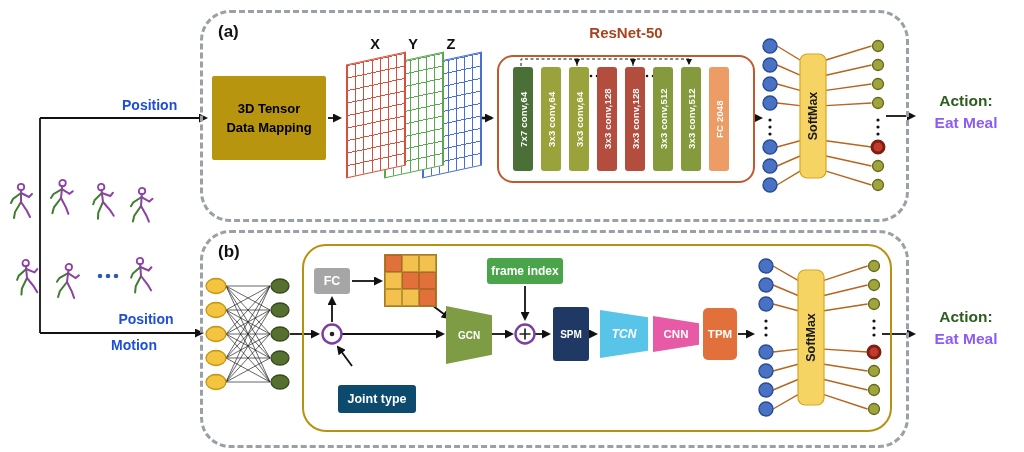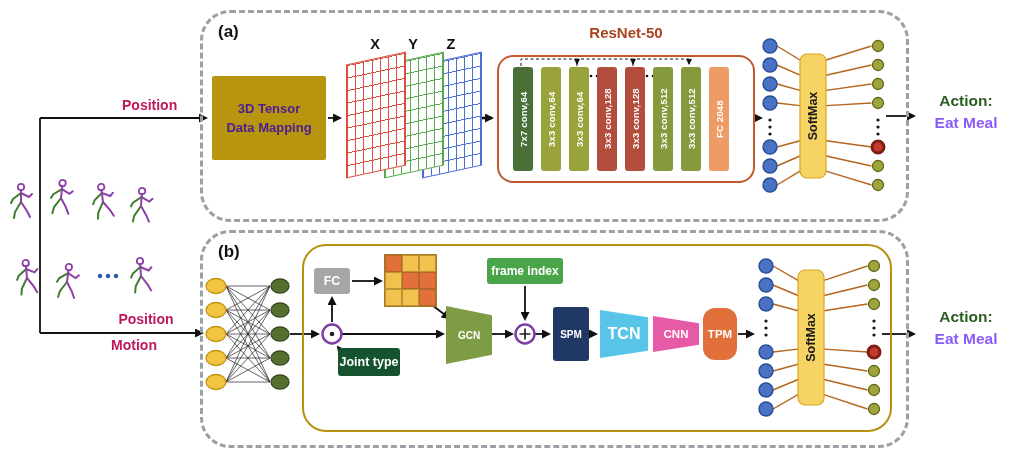--- a/index.html
+++ b/index.html
@@ -8,24 +8,24 @@
     font-family:"Liberation Sans",sans-serif;color:#111;
   }
   #overlay{position:absolute;left:0;top:0;width:1024px;height:452px;}
   .panel{position:absolute;border:3px dashed #9aa0a6;border-radius:30px;background:transparent;}
   .panel-a{left:200px;top:10px;width:703px;height:206px;}
   .panel-b{left:200px;top:230px;width:703px;height:212px;}
   .inner-b{position:absolute;left:302px;top:244px;width:586px;height:184px;border:2px solid #b79210;border-radius:24px;}
   .tag{position:absolute;font-size:17px;font-weight:bold;color:#111;}
   .poses-label{position:absolute;left:34px;top:140px;width:130px;text-align:center;
     font-size:15px;font-weight:bold;color:#2d5e1f;line-height:20px;}
-  .pos-label{position:absolute;font-size:14px;font-weight:bold;color:#be185d;}
+  .pos-label{position:absolute;font-size:14px;font-weight:bold;color:#1d4ed8;}
   .tensor-box{position:absolute;left:212px;top:76px;width:114px;height:84px;background:#b7950e;
     display:flex;flex-direction:column;align-items:center;justify-content:center;
-    color:#4c1d95;font-size:13px;font-weight:600;line-height:19px;border-radius:2px;}
+    color:#000000;font-size:13px;font-weight:600;line-height:19px;border-radius:2px;}
   .axis-label{position:absolute;top:36px;width:18px;text-align:center;font-size:14.5px;font-weight:bold;}
   .g3{position:absolute;width:58px;height:112px;background-color:#fff;transform:skewY(-12deg);}
   .gx{border:1.6px solid #d94f3d;z-index:6;background-image:
       repeating-linear-gradient(to right,#d94f3d 0 1px,transparent 1px 8.2px),
       repeating-linear-gradient(to bottom,#d94f3d 0 1px,transparent 1px 12.5px);}
   .gy{border:1.6px solid #58a84e;z-index:5;background-image:
       repeating-linear-gradient(to right,#58a84e 0 1px,transparent 1px 8.2px),
       repeating-linear-gradient(to bottom,#58a84e 0 1px,transparent 1px 12.5px);}
   .gz{border:1.6px solid #4a6fd4;z-index:4;background-image:
       repeating-linear-gradient(to right,#4a6fd4 0 1px,transparent 1px 8.2px),
@@ -33,29 +33,29 @@
   .resnet-box{position:absolute;left:497px;top:55px;width:258px;height:128px;border:2.5px solid #c05a2e;
     border-radius:16px;display:flex;align-items:center;gap:8px;padding-left:14px;box-sizing:border-box;}
   .resnet-title{position:absolute;left:497px;top:24px;width:258px;text-align:center;
     font-size:15px;font-weight:bold;color:#a8431e;}
   .rbar{width:20px;height:104px;border-radius:3px;flex:0 0 auto;display:flex;align-items:center;justify-content:center;
     writing-mode:vertical-rl;transform:rotate(180deg);color:#fff;font-weight:bold;font-size:9.5px;
     letter-spacing:.2px;white-space:nowrap;}
   .mod{position:absolute;display:flex;align-items:center;justify-content:center;color:#fff;font-weight:bold;}
   .fc-box{left:314px;top:268px;width:36px;height:26px;background:#a6a6a6;border-radius:3px;font-size:12.5px;}
   .frame-box{left:487px;top:258px;width:76px;height:26px;background:#4aa44a;border-radius:3px;font-size:12px;}
-  .joint-box{left:338px;top:348px;width:62px;height:28px;background:#14532d;border-radius:3px;font-size:12.5px;}
+  .joint-box{left:338px;top:385px;width:78px;height:28px;background:#0c4a6e;border-radius:3px;font-size:12.5px;}
   .gcn-box{left:446px;top:306px;width:46px;height:58px;background:#7d9c44;font-size:10px;
     clip-path:polygon(0 0,100% 16%,100% 84%,0 100%);}
   .spm-box{left:553px;top:307px;width:36px;height:54px;background:#203864;border-radius:3px;font-size:10px;}
-  .tcn-box{left:600px;top:310px;width:48px;height:48px;background:#58c5e8;font-size:16px;
-    clip-path:polygon(0 0,100% 15%,100% 85%,0 100%);}
+  .tcn-box{left:600px;top:310px;width:48px;height:48px;background:#58c5e8;font-size:12px;
+    clip-path:polygon(0 0,100% 15%,100% 85%,0 100%);font-style:italic;}
   .cnn-box{left:653px;top:316px;width:46px;height:36px;background:#e75aa5;font-size:11.5px;
     clip-path:polygon(0 0,100% 20%,100% 80%,0 100%);}
-  .tpm-box{left:703px;top:308px;width:34px;height:52px;background:#e2703a;border-radius:12px;font-size:11.5px;}
+  .tpm-box{left:703px;top:308px;width:34px;height:52px;background:#e2703a;border-radius:5px;font-size:11.5px;}
   .matrix{position:absolute;left:384px;top:254px;width:51px;height:51px;display:grid;
     grid-template-rows:repeat(3,1fr);grid-template-columns:repeat(3,1fr);border:1px solid #a87d1e;}
   .mcell{border:0.5px solid rgba(120,90,20,.45);}
   .action{position:absolute;width:108px;text-align:center;font-size:15.5px;font-weight:bold;line-height:22px;}
   .action .lbl{color:#2d5e1f;}
   .action .val{color:#8b5cf6;}
 </style>
 </head>
 <body>
 

